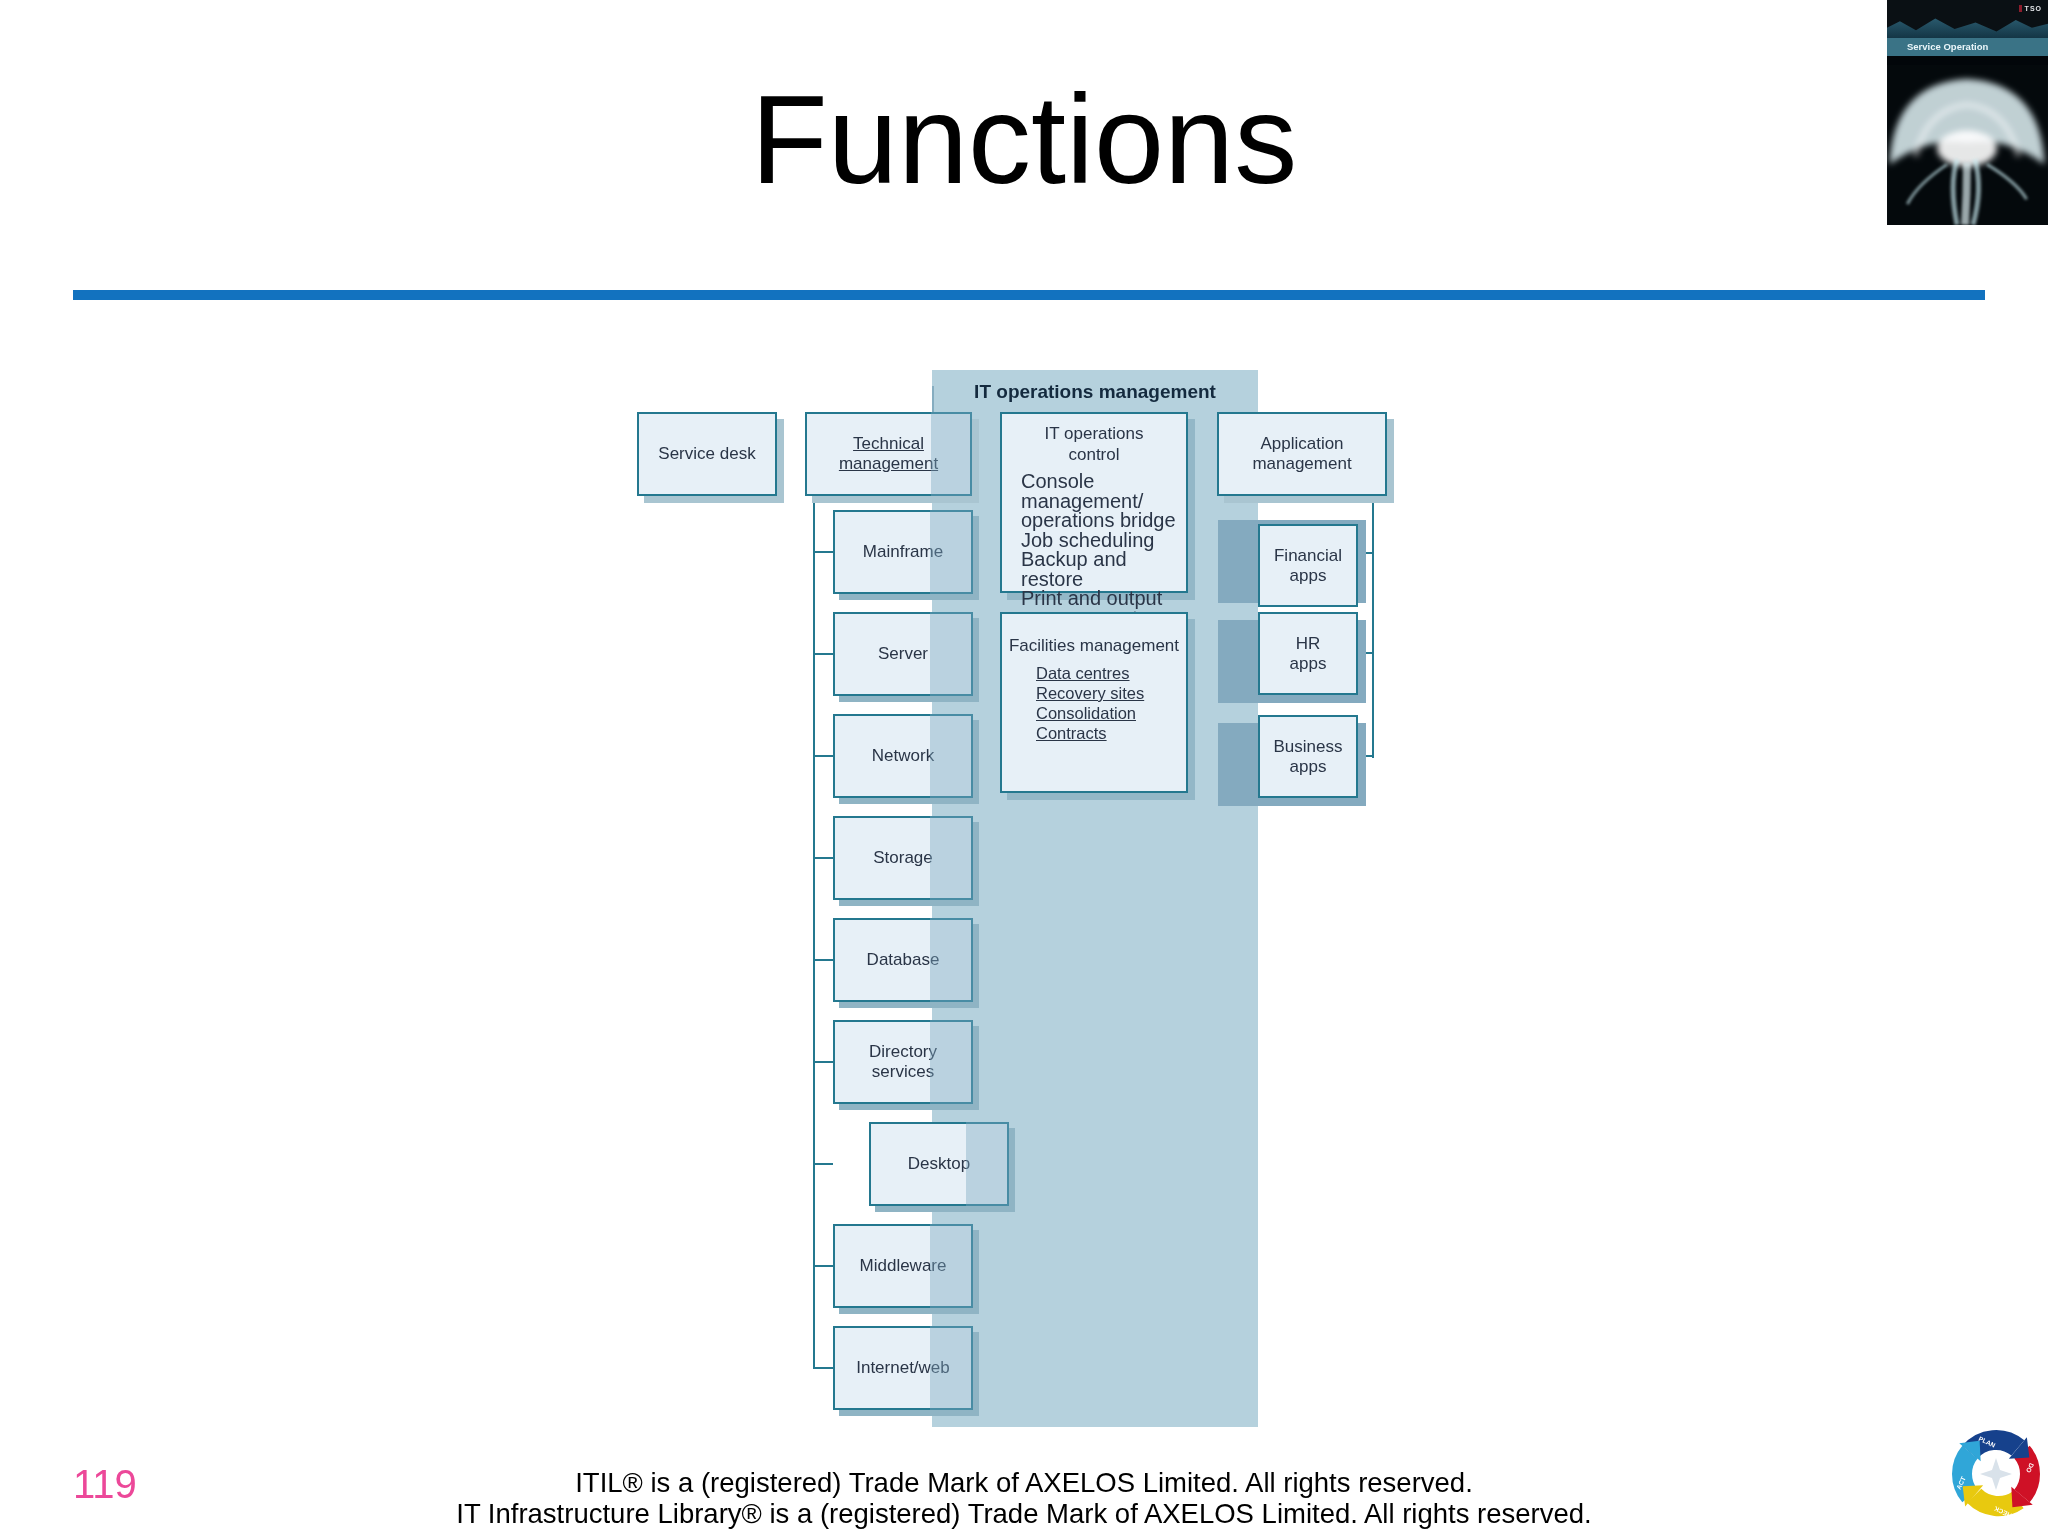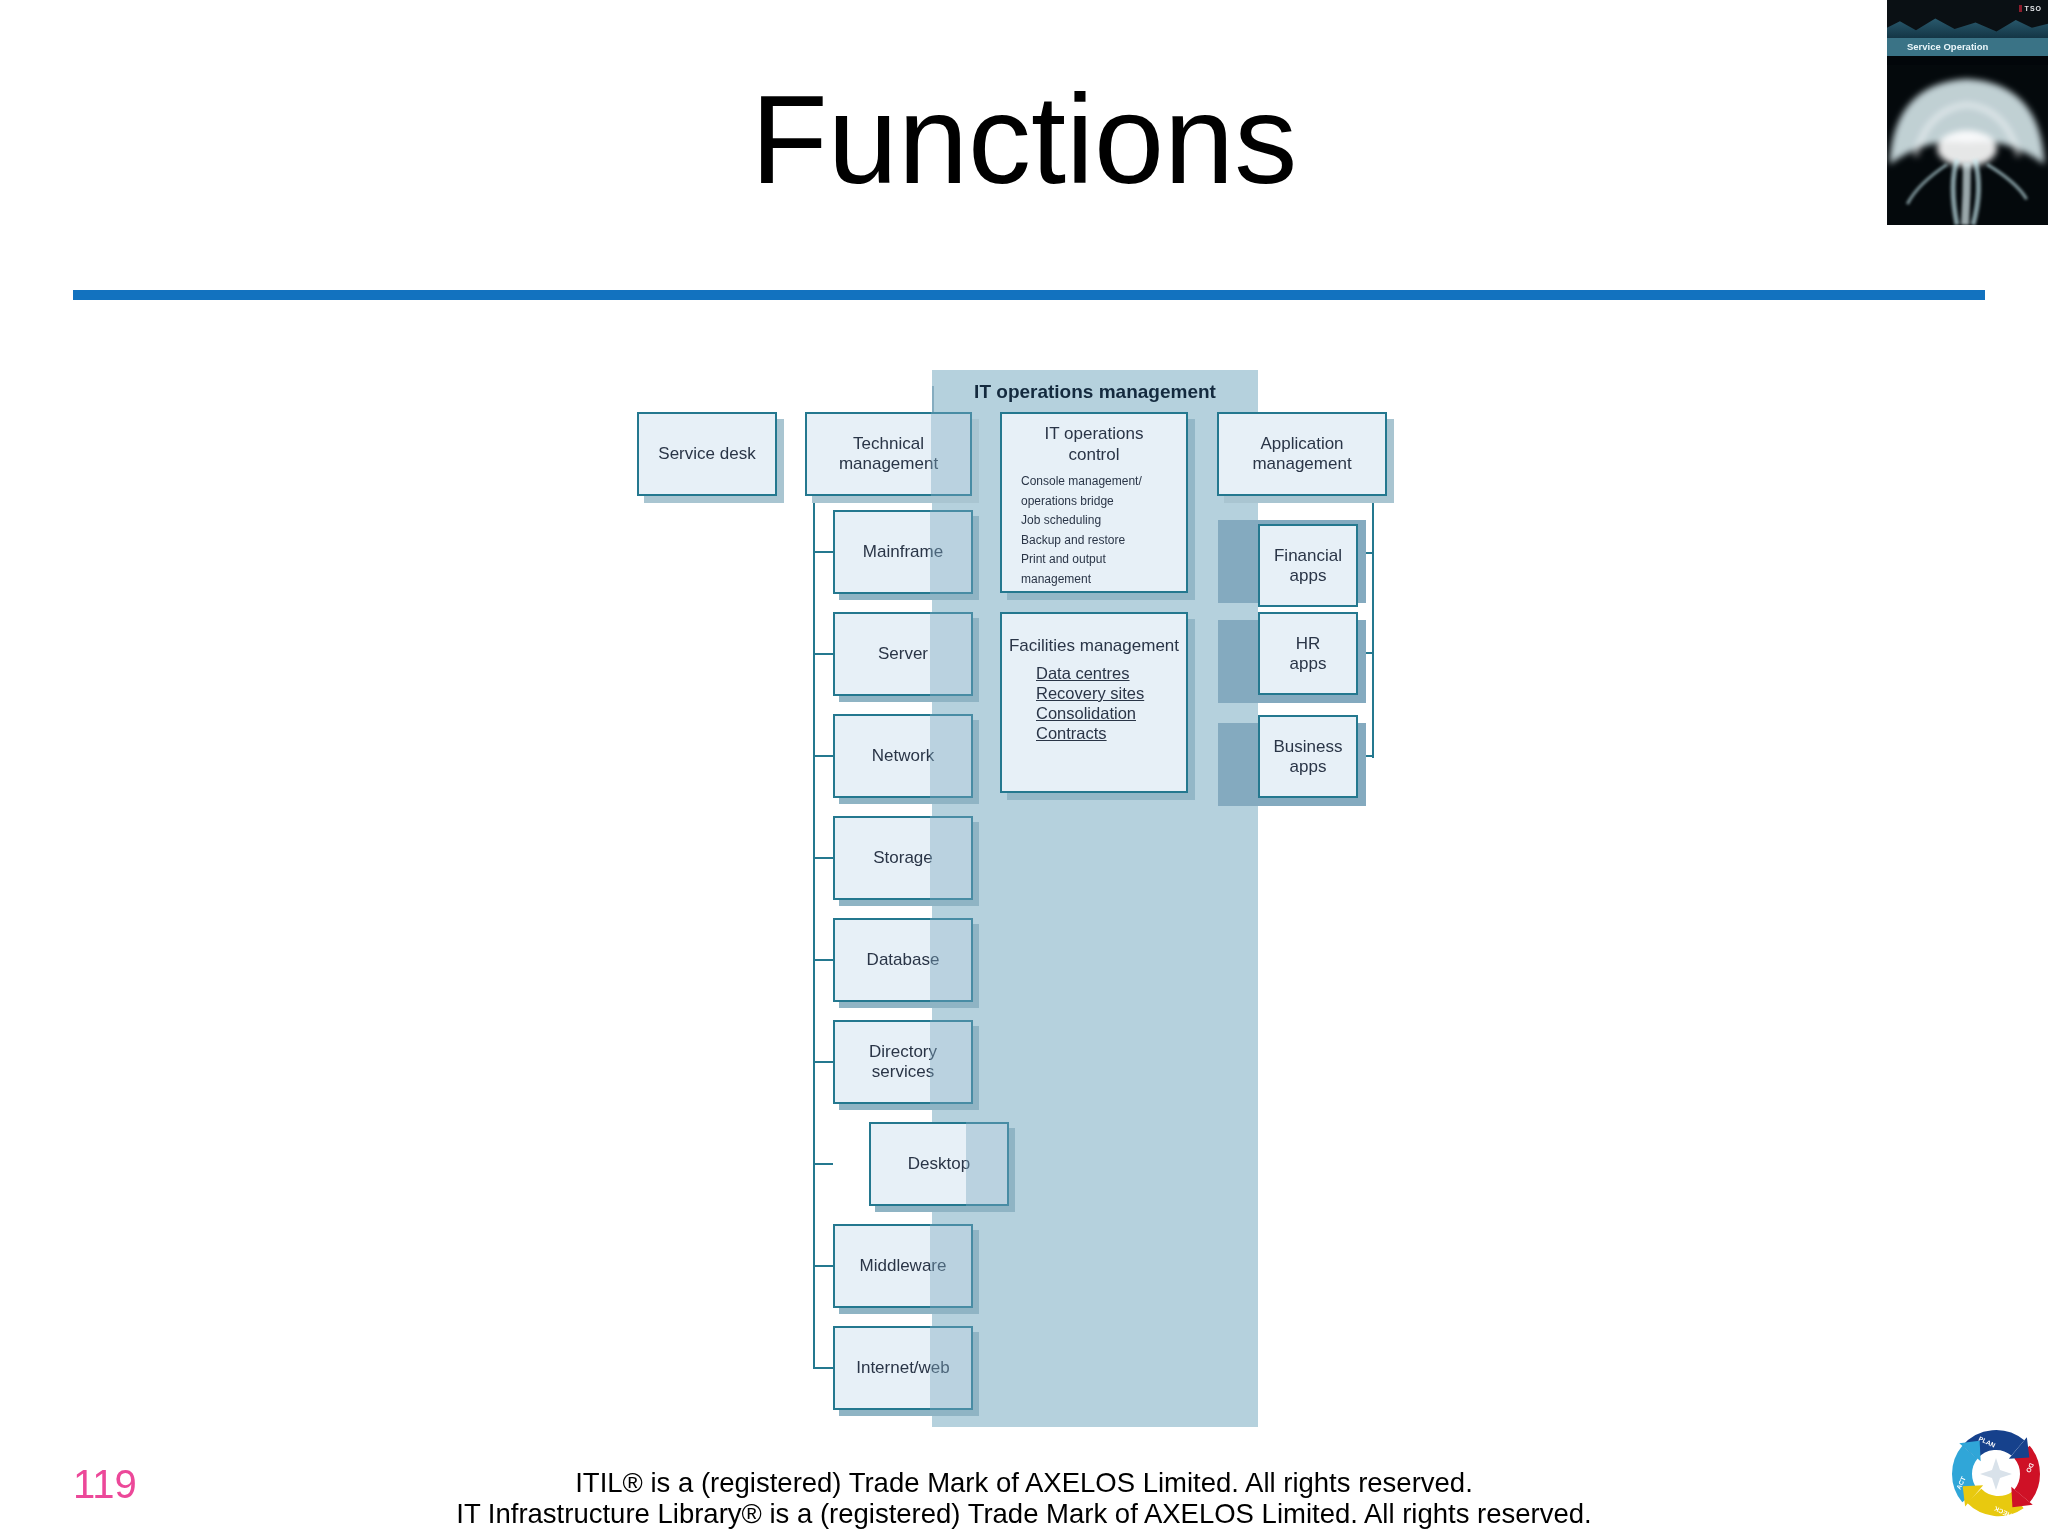--- a/index.html
+++ b/index.html
@@ -39,21 +39,21 @@
   .sh-light{box-shadow:7px 7px 0 #a9c5d1;}
   .sh-mid{box-shadow:6px 6px 0 #8fb4c4;}
   .sh-band{box-shadow:7px 7px 0 #93b7c7;}
 
   .tint{position:absolute;top:-2px;bottom:-2px;right:-2px;width:43px;
         background:rgba(125,170,192,0.42);pointer-events:none;}
   .tint-tech{width:41px;}
 
   .ops-box{display:block;text-align:left;}
   .ops-title{width:112px;margin:9px auto 0;text-align:center;font-size:17px;line-height:21px;}
-  .ops-list{margin:7px 0 5px 19px;font-size:12px;line-height:19.5px;}
+  .ops-list{margin:7px 0 5px 19px;font-size:20px;line-height:19.5px;}
   .fac-title{margin:22px auto 0;text-align:center;font-size:17px;}
   .fac-list{margin:7px 0 0 34px;font-size:16.5px;line-height:20px;text-align:left;text-decoration:underline;}
 
   .vline,.hline{position:absolute;background:#24788f;z-index:2;}
   .app-shadow{position:absolute;width:148px;height:83px;background:#84aabf;z-index:2;}
 
   
   .page-number{position:absolute;left:73px;top:1462px;font-size:40px;color:#ec4899;}
   .footer{position:absolute;left:0;top:1468px;width:100%;text-align:center;
           font-size:27.5px;line-height:30.5px;color:#000;}
@@ -129,21 +129,21 @@
     <div class="hline" style="left:1358px;top:755px;width:16px;height:2px;"></div>
 
     <div class="app-shadow" style="left:1218px;top:520px;"></div>
     <div class="app-shadow" style="left:1218px;top:620px;"></div>
     <div class="app-shadow" style="left:1218px;top:723px;"></div>
 
     <div class="fbox sh-light" style="left:637px;top:412px;width:140px;height:84px;">
       <span class="lbl">Service desk</span>
     </div>
 
-    <div class="fbox sh-light" style="left:805px;top:412px;width:167px;height:84px;">
+    <div class="fbox sh-light" style="left:805px;top:412px;width:167px;height:84px;text-decoration:underline;">
       <span class="lbl" style="width:120px;">Technical management</span>
       <span class="tint tint-tech"></span>
     </div>
 
     <div class="fbox sh-band ops-box" style="left:1000px;top:412px;width:188px;height:181px;">
       <div class="ops-title">IT operations control</div>
       <div class="ops-list">
         <div>Console management/</div>
         <div>operations bridge</div>
         <div>Job scheduling</div>

